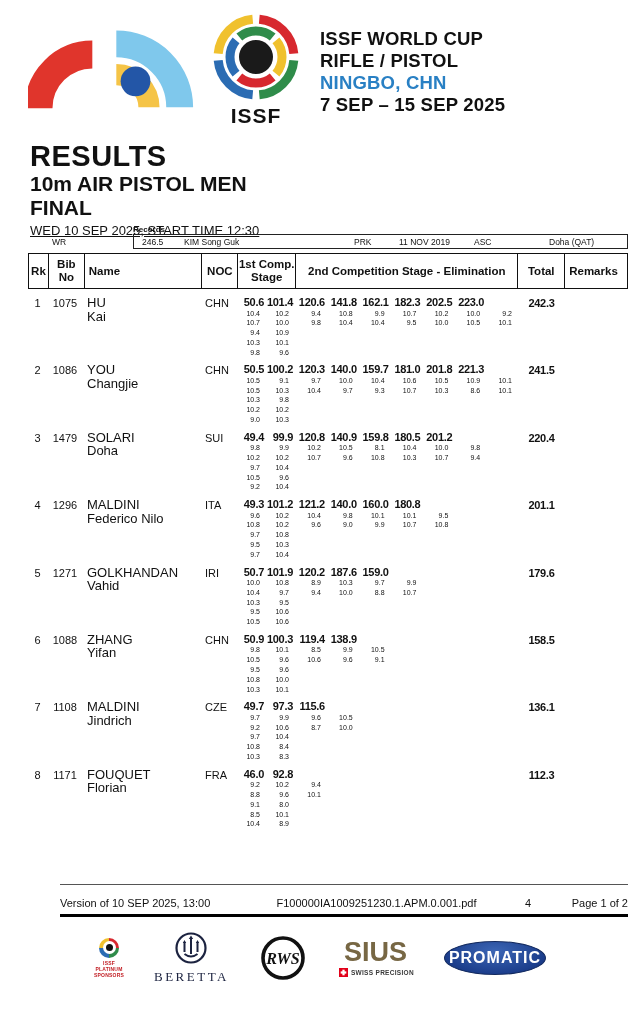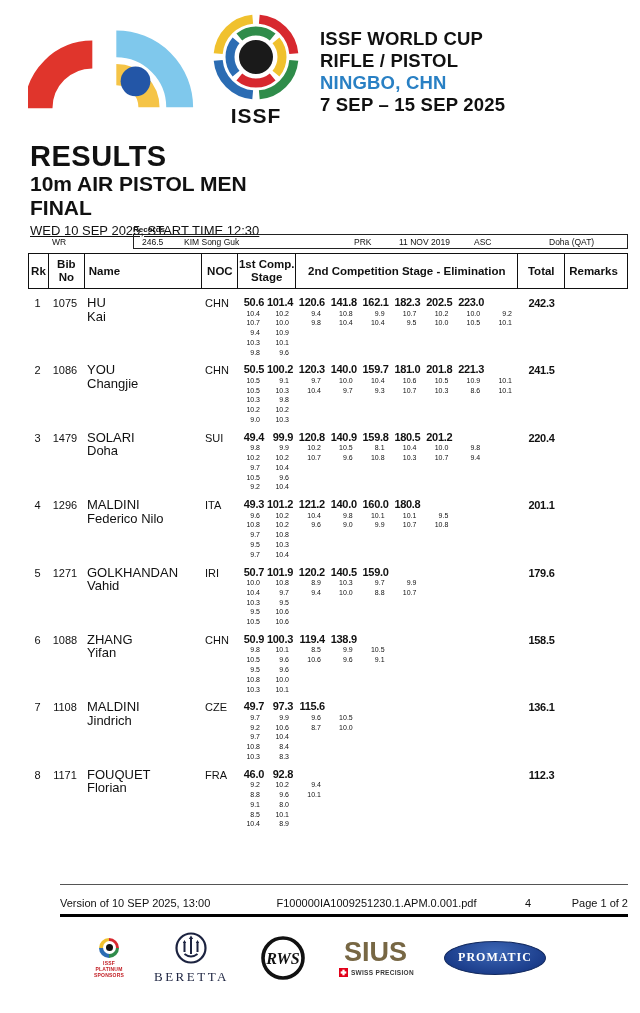--- a/index.html
+++ b/index.html
@@ -74,21 +74,21 @@
   .mini-target::after{content:"";position:absolute;left:6.5px;top:6.5px;width:7px;height:7px;border-radius:50%;background:#111;}
   .platinum-txt{margin-top:2px;font-size:5px;font-weight:bold;color:#c22026;text-align:center;
                 white-space:pre-line;line-height:6px;letter-spacing:0.2px;}
   .beretta-word{font-family:"Liberation Serif",serif;font-size:13px;letter-spacing:2.5px;margin-top:1px;color:#1c2340;}
   .sius-word{font-size:27px;font-weight:bold;color:#776744;letter-spacing:0px;line-height:26px;}
   .sius-tag{display:flex;align-items:center;gap:3px;margin-top:3px;align-self:flex-start;margin-left:2px;}
   .sius-tag-txt{font-size:6.5px;font-weight:bold;color:#3a3a3a;letter-spacing:0.3px;}
   .promatic{width:100px;height:32px;border-radius:50%;display:flex;align-items:center;justify-content:center;
             background:radial-gradient(ellipse at 50% 30%,#3c66b5 0%,#1c3e8c 70%,#142f6e 100%);
             border:1px solid #12295e;}
-  .promatic-word{font-family:Liberation Serif, serif;color:#fff;font-size:12px;letter-spacing:1px;font-weight:bold;}
+  .promatic-word{font-family:Liberation Sans, sans-serif;color:#fff;font-size:16px;letter-spacing:1px;font-weight:bold;}
 </style>
 </head>
 <body>
 
 <div class="page">
 
   <div class="hdr">
     <svg class="wc-logo" viewBox="0 0 175 112">
       <path d="M 11 100 A 56 56 0 0 1 67 44" fill="none" stroke="#e0352c" stroke-width="29"></path>
       <path d="M 92 33 A 66 66 0 0 1 158 99" fill="none" stroke="#7fc8ec" stroke-width="28"></path>
@@ -448,21 +448,21 @@
               <div class="sshot">10.6</div>
             </div>
           </div>
           <div class="sgroup gb">
             <div class="scol">
               <div class="ssum">120.2</div>
               <div class="sshot">8.9</div>
               <div class="sshot">9.4</div>
             </div>
             <div class="scol">
-              <div class="ssum">140.5</div>
+              <div class="ssum">187.6</div>
               <div class="sshot">10.3</div>
               <div class="sshot">10.0</div>
             </div>
             <div class="scol">
               <div class="ssum">159.0</div>
               <div class="sshot">9.7</div>
               <div class="sshot">8.8</div>
             </div>
             <div class="scol">
               <div class="ssum"></div>

